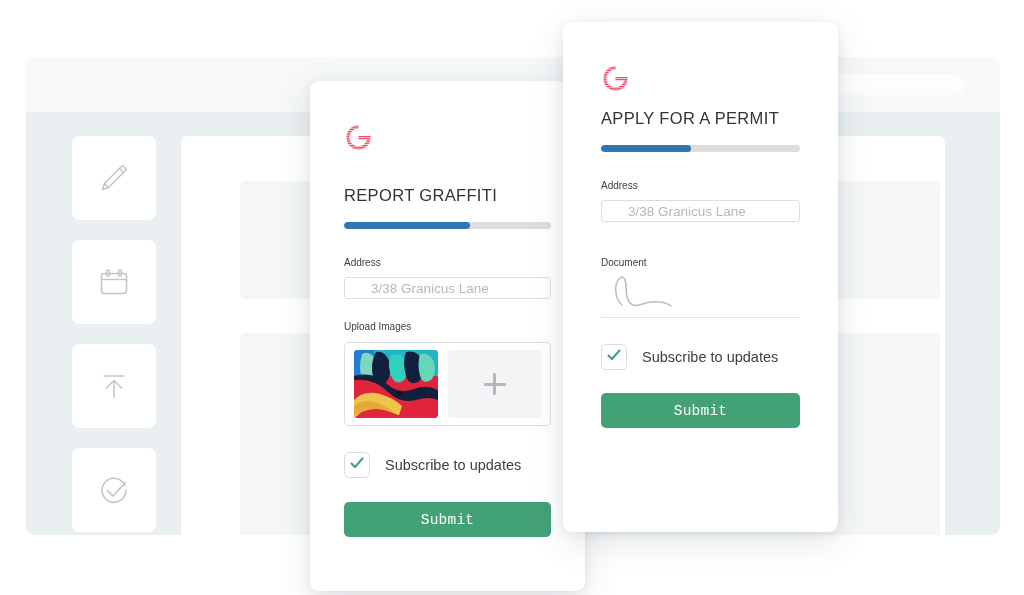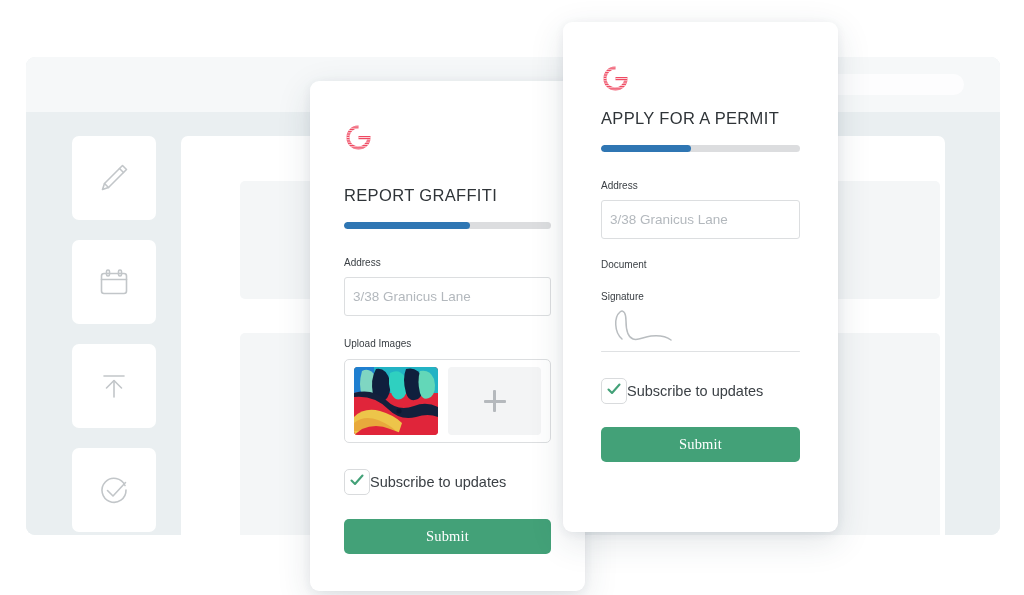--- a/index.html
+++ b/index.html
@@ -143,26 +143,26 @@
     border-radius: 4px;
     background: #2f76b3;
   }
   .field-label {
     font-size: 10px;
     color: #3b4045;
     font-weight: 400;
   }
   .text-input {
     width: 100%;
-    height: 39px;
+    height: 22px;
     border: 1px solid #dcdee0;
     border-radius: 3px;
     display: flex;
     align-items: center;
-    padding: 0 8px;
+    padding: 0 26px;
     background: #fff;
     position: relative;
   }
   .text-input .ph {
     font-size: 13.5px;
     color: #b3b8bd;
     white-space: nowrap;
     overflow: hidden;
   }
   .clear-chip {
@@ -230,20 +230,21 @@
     width: 100%;
     height: 1.5px;
     background: #dfe1e3;
     border-radius: 1px;
   }
 
   
   .check-row {
     display: flex;
     align-items: center;
+    gap: 15px;
   }
   .checkbox {
     width: 26px;
     height: 26px;
     border: 1px solid #d9dbdd;
     border-radius: 5px;
     background: #fff;
     display: flex;
     align-items: center;
     justify-content: center;
@@ -256,21 +257,21 @@
 
   
   .btn-submit {
     width: 100%;
     height: 35px;
     border: none;
     border-radius: 5px;
     background: #43a178;
     color: #ffffff;
     font-size: 14.5px;
-    font-family: Liberation Serif, serif;
+    font-family: Liberation Mono, monospace;
     cursor: pointer;
     letter-spacing: 0.2px;
   }
 
   
   .bg-window { z-index: 1; }
   .card-graffiti { z-index: 2; }
   .card-permit  { z-index: 3; }
 </style>
 </head>
@@ -443,23 +444,22 @@
 
     <div class="progress" style="margin-top:17px">
       <div class="progress-fill" style="width: 45%;"></div>
     </div>
 
     <div class="field-label" style="margin-top:28px">Address</div>
     <div class="text-input" style="margin-top:9px">
       <span class="ph">3/38 Granicus Lane</span>
     </div>
 
-    <div class="field-label" style="margin-top:20px">Document</div>
-
-    <div class="field-label" style="margin-top:21px">Signature</div>
+    <div class="field-label" style="margin-top:35px">Document</div>
+
     <div class="sig-area" style="margin-top:4px">
       <span>
         <svg width="90" height="42" viewBox="0 0 90 42" fill="none" stroke="#b9bdc0" stroke-width="1.5" stroke-linecap="round" stroke-linejoin="round">
           <path d="M17 33 C9 26 9 11 15 6 C19 3 21 8 21 15 C21 24 23 31 28 33 C33 35 38 31 46 30 C55 29 62 31 66 34"></path>
         </svg>
       </span>
       <div class="sig-line"></div>
     </div>
 
     <div class="check-row" style="margin-top:26px">

